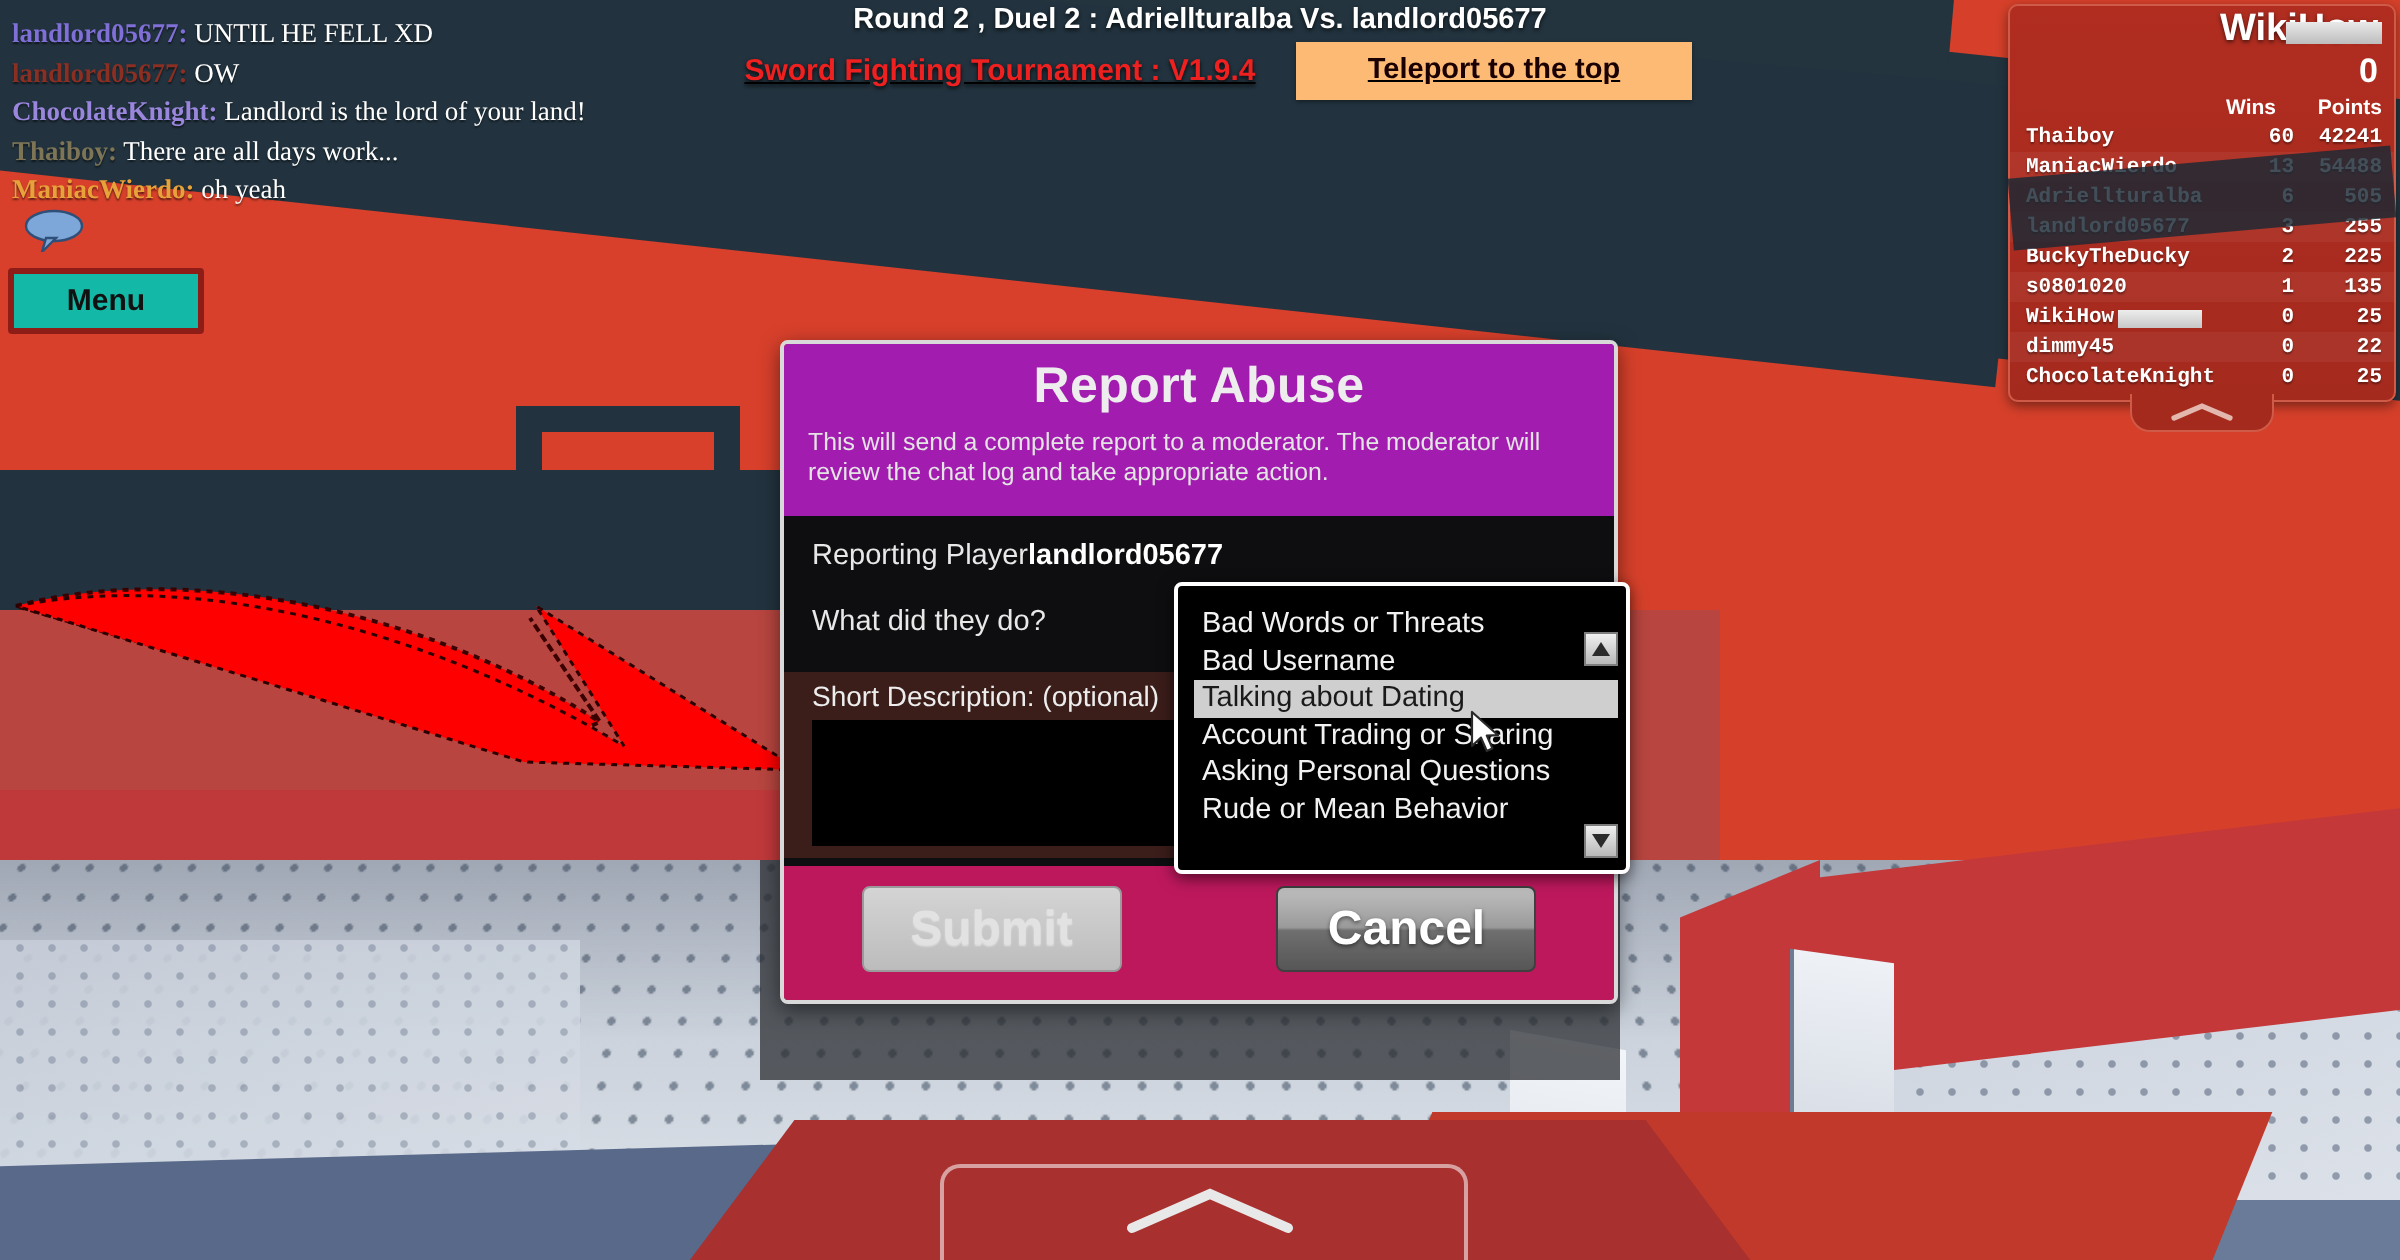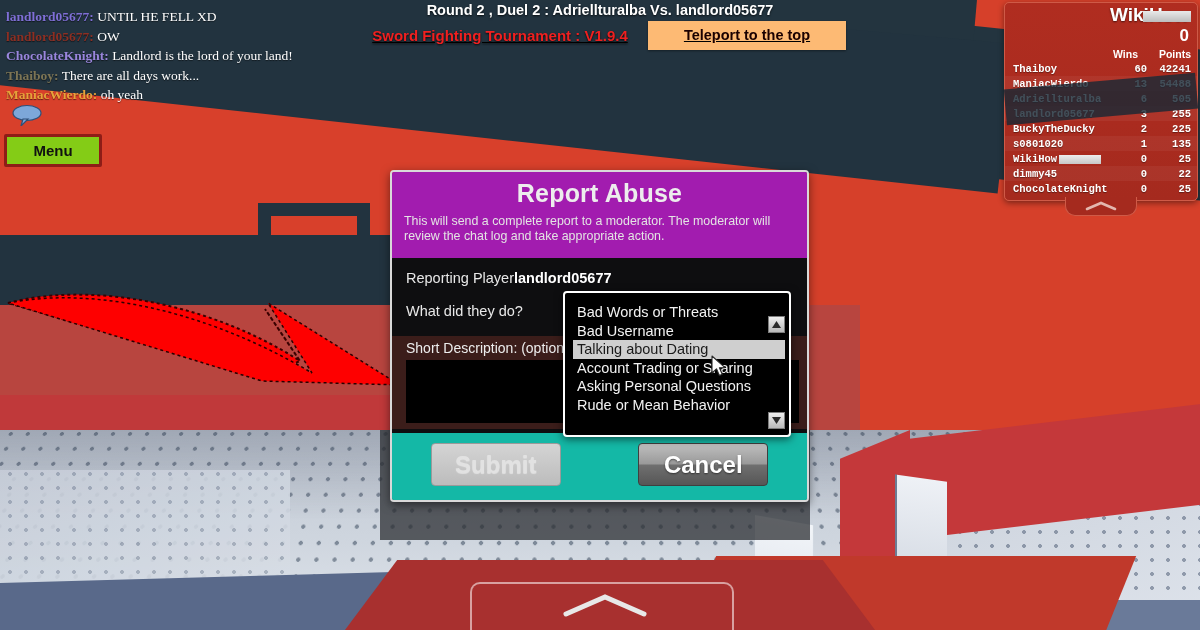--- a/index.html
+++ b/index.html
@@ -216,21 +216,21 @@
     position: absolute;
     left: 12px; top: 104px;
     width: 30px; height: 22px;
   }
 
   
   .menu-btn {
     position: absolute;
     left: 4px; top: 134px;
     width: 98px; height: 33px;
-    background: #84cc16;
+    background: #14b8a6;
     border: 3px solid #8e1d17;
     border-radius: 2px;
     color: #111;
     font-weight: bold;
     font-size: 15px;
     display: flex;
     align-items: center;
     justify-content: center;
     box-sizing: border-box;
     cursor: pointer;
@@ -414,21 +414,21 @@
     padding: 4px 14px 6px;
   }
   .desc-label { color: #ededed; font-size: 14px; }
   .desc-box {
     height: 63px;
     background: #000;
     margin: 4px -6px 0 0;
     cursor: text;
   }
   .dlg-footer {
-    background: #14b8a6;
+    background: #be185d;
     padding: 10px 0 14px;
     display: flex;
     justify-content: space-around;
     align-items: center;
   }
   .btn3d {
     width: 130px; height: 43px;
     border-radius: 4px;
     font-size: 24px;
     font-weight: bold;
@@ -446,21 +446,21 @@
   .btn-cancel {
     background: linear-gradient(180deg,#bfbfbf 0%, #9a9a9a 48%, #6f6f6f 52%, #565656 100%);
     color: #fff;
     border: 1px solid #3f3f3f;
     text-shadow: 0 1px 2px rgba(0,0,0,.5);
   }
 
   
   .dropdown {
     position: absolute;
-    left: 563px; top: 291px;
+    left: 587px; top: 291px;
     width: 228px; height: 146px;
     background: #000;
     border: 2px solid #ffffff;
     border-radius: 4px;
     box-sizing: border-box;
     padding: 10px 4px 4px 8px;
     z-index: 40;
     box-shadow: 0 2px 8px rgba(0,0,0,.6);
   }
   .dd-item {

